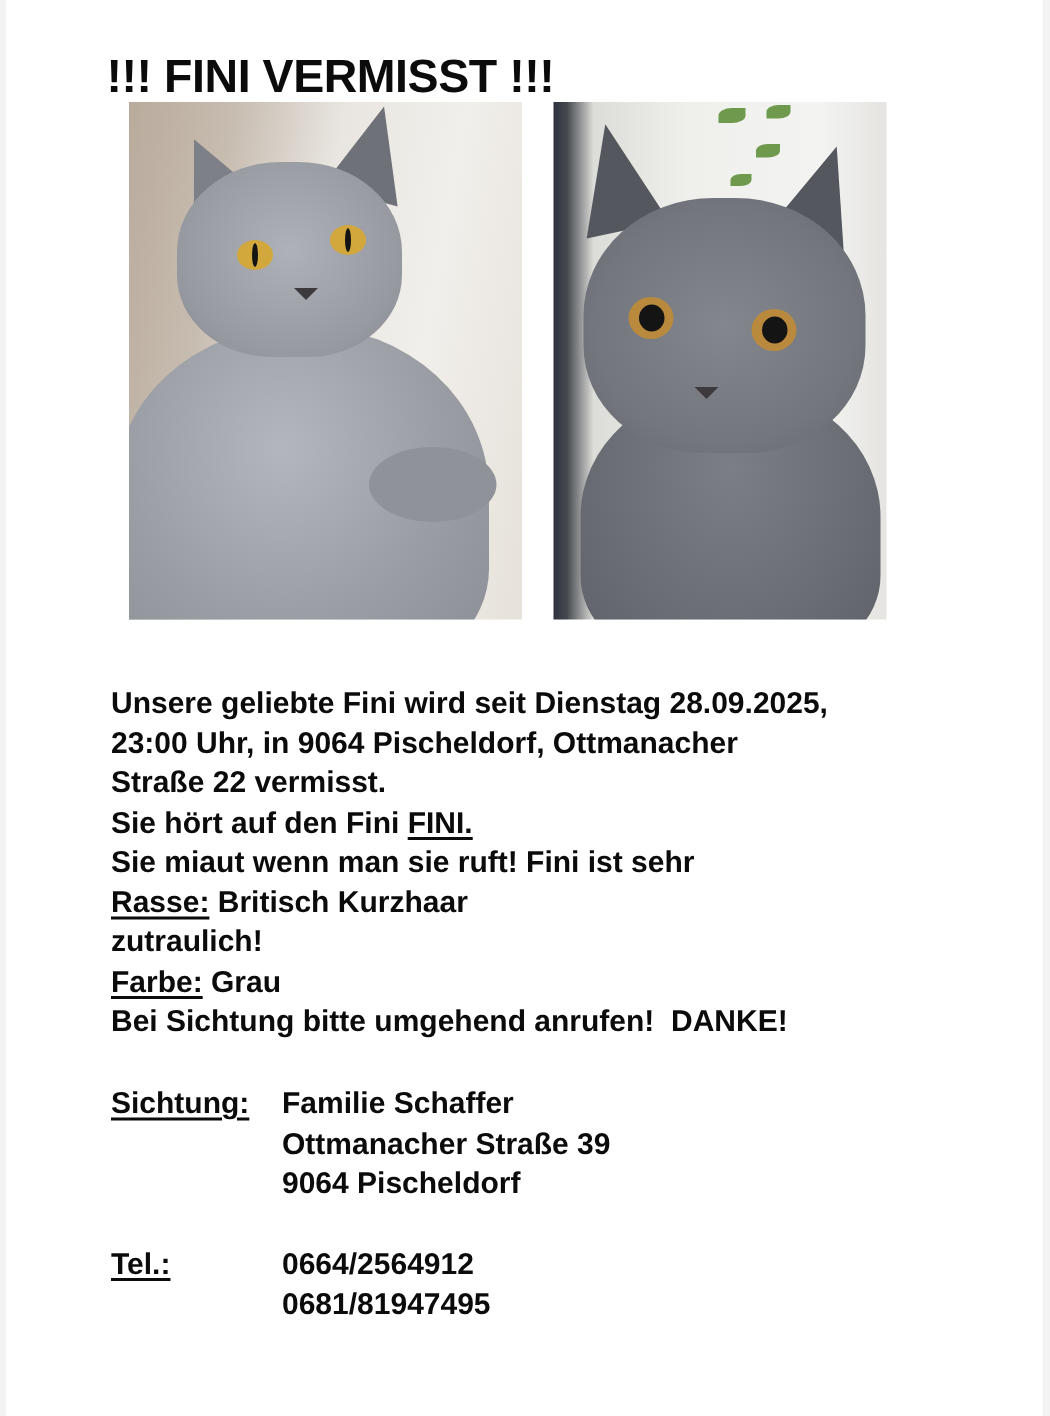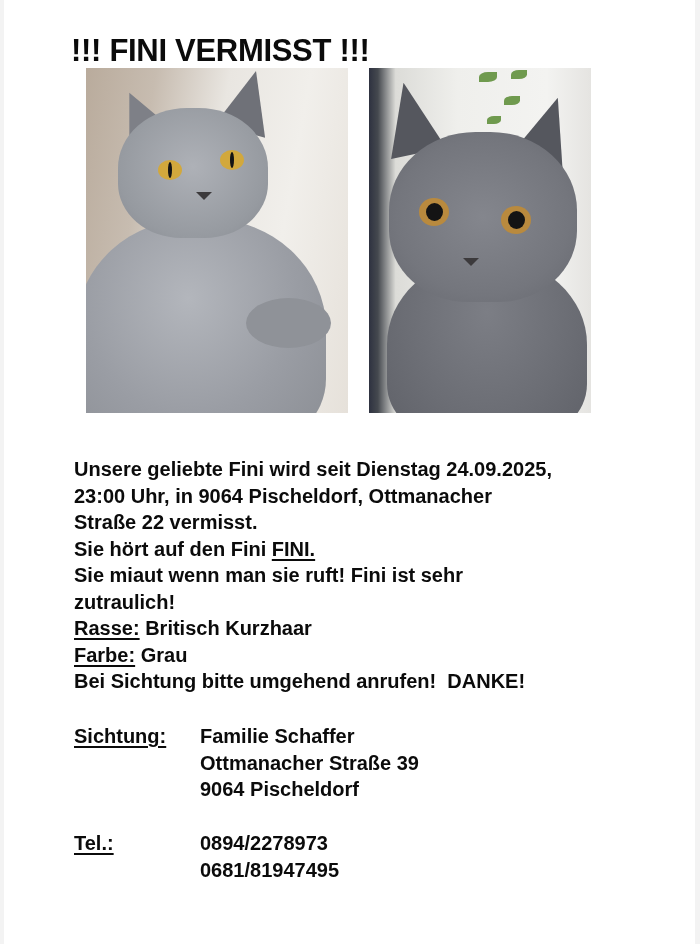--- a/index.html
+++ b/index.html
@@ -38,21 +38,21 @@
     .text-block {
       position: absolute; left: 70px; top: 456px; width: 590px;
       font-size: 20px; font-weight: bold; line-height: 26.5px;
     }
     .text-block p { margin: 0; }
     .u { text-decoration: underline; text-underline-offset: 3px; }
     .contact {
       position: absolute; left: 70px; font-size: 20px; font-weight: bold; line-height: 26.5px;
     }
     .contact .label { position: absolute; left: 0; top: 0; white-space: nowrap; }
-    .contact .values { position: absolute; left: 126px; top: 0; white-space: nowrap; }
+    .contact .values { position: absolute; left: 114px; top: 0; white-space: nowrap; }
     .contact .values div { height: 26.5px; }
     .owner { top: 723px; }
     .tel { top: 830px; }
   </style>
 </head>
 <body>
 
 <div class="page">
   <h1 class="title">!!! FINI VERMISST !!!</h1>
 
@@ -83,40 +83,40 @@
     <div class="eye" style="left:50px; top:130px; width:30px; height:28px; background:#b98a3e;">
         <div class="pupil" style="left:7px; top:5px; width:17px; height:18px;"></div>
       </div>
     <div class="eye" style="left:132px; top:138px; width:30px; height:28px; background:#b98a3e;">
         <div class="pupil" style="left:7px; top:5px; width:17px; height:18px;"></div>
       </div>
     <div class="nose" style="left:94px; top:190px;"></div>
   </div>
 
   <div class="text-block">
-    <p>Unsere geliebte Fini wird seit Dienstag 24.09.2025,</p>
+    <p>Unsere geliebte Fini wird seit Dienstag 28.09.2025,</p>
     <p>23:00 Uhr, in 9064 Pischeldorf, Ottmanacher</p>
     <p>Straße 22 vermisst.</p>
     <p><span>Sie hört auf den Fini </span><span class="u">FINI.</span></p>
     <p>Sie miaut wenn man sie ruft! Fini ist sehr</p>
+    <p><span class="u">Rasse:</span><span> Britisch Kurzhaar</span></p>
     <p>zutraulich!</p>
-    <p><span class="u">Rasse:</span><span> Britisch Kurzhaar</span></p>
     <p><span class="u">Farbe:</span><span> Grau</span></p>
     <p style="white-space:pre;">Bei Sichtung bitte umgehend anrufen!  DANKE!</p>
   </div>
 
   <div class="contact owner">
     <span class="label u">Sichtung:</span>
     <div class="values">
       <div>Familie Schaffer</div>
       <div>Ottmanacher Straße 39</div>
       <div>9064 Pischeldorf</div>
     </div>
   </div>
 
   <div class="contact tel">
     <span class="label u">Tel.:</span>
     <div class="values">
-      <div>0894/2278973</div>
+      <div>0664/2564912</div>
       <div>0681/81947495</div>
     </div>
   </div>
 </div>
 
 </body></html>

